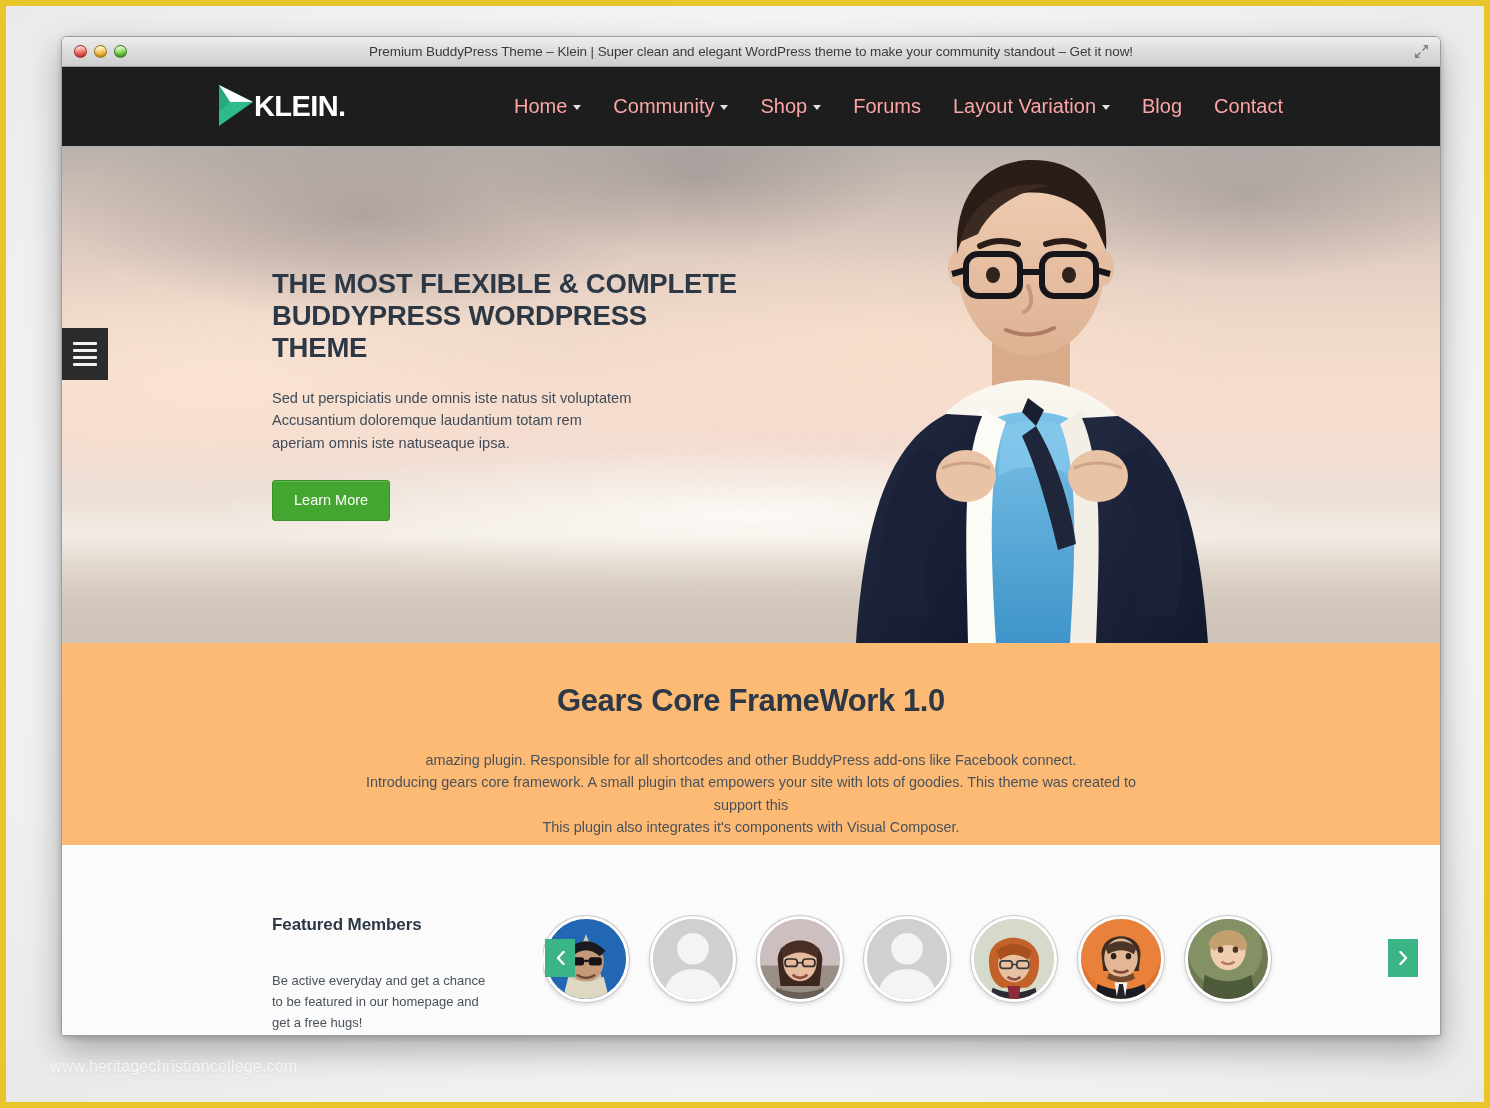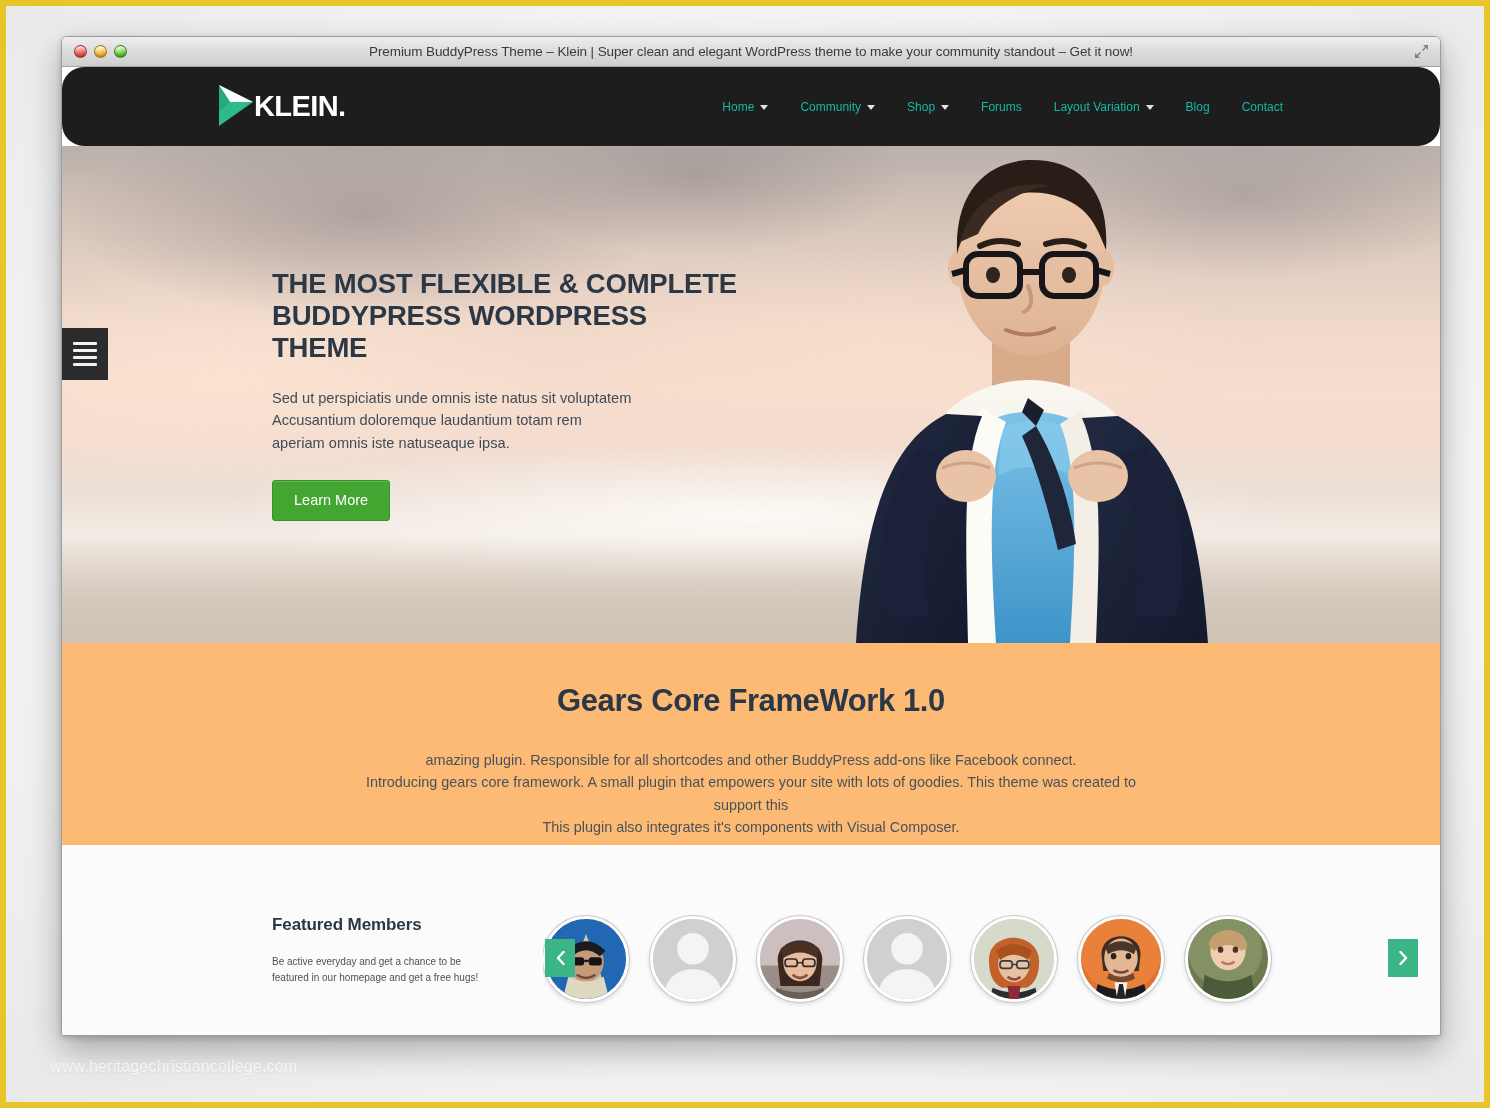--- a/index.html
+++ b/index.html
@@ -86,21 +86,20 @@
   }
 
   
   .site-header {
     height: 79px;
     background: #1d1d1d;
     display: flex;
     align-items: center;
     padding: 0 0 0 0;
     position: relative;
-    border-radius: 22px;
   }
   .brand {
     display: flex;
     align-items: center;
     margin-left: 155px;
     gap: 2px;
   }
   .brand-mark { display: block; }
   .brand-text {
     color: #ffffff;
@@ -115,22 +114,22 @@
     margin-left: auto;
     margin-right: 157px;
     display: flex;
     align-items: center;
     gap: 0;
   }
   .nav-item {
     display: flex;
     align-items: center;
     gap: 6px;
-    color: #14b8a6;
-    font-size: 12px;
+    color: #fca5a5;
+    font-size: 20px;
     padding: 10px 16px;
     white-space: nowrap;
     cursor: pointer;
   }
   .nav-item:last-child { padding-right: 0; }
   .caret {
     display: inline-block;
     width: 0; height: 0;
     border-left: 4.5px solid transparent;
     border-right: 4.5px solid transparent;
@@ -274,22 +273,22 @@
     padding-top: 8px;
     flex: none;
   }
   .members-heading {
     font-size: 17px;
     font-weight: bold;
     color: #2c3845;
     letter-spacing: -0.1px;
   }
   .members-text {
-    margin-top: 19px;
-    font-size: 10px;
+    margin-top: 35px;
+    font-size: 13px;
     line-height: 1.62;
     color: #49525c;
   }
 
   .carousel {
     position: relative;
     flex: 1;
     margin-left: 18px;
     margin-right: 10px;
     height: 104px;

